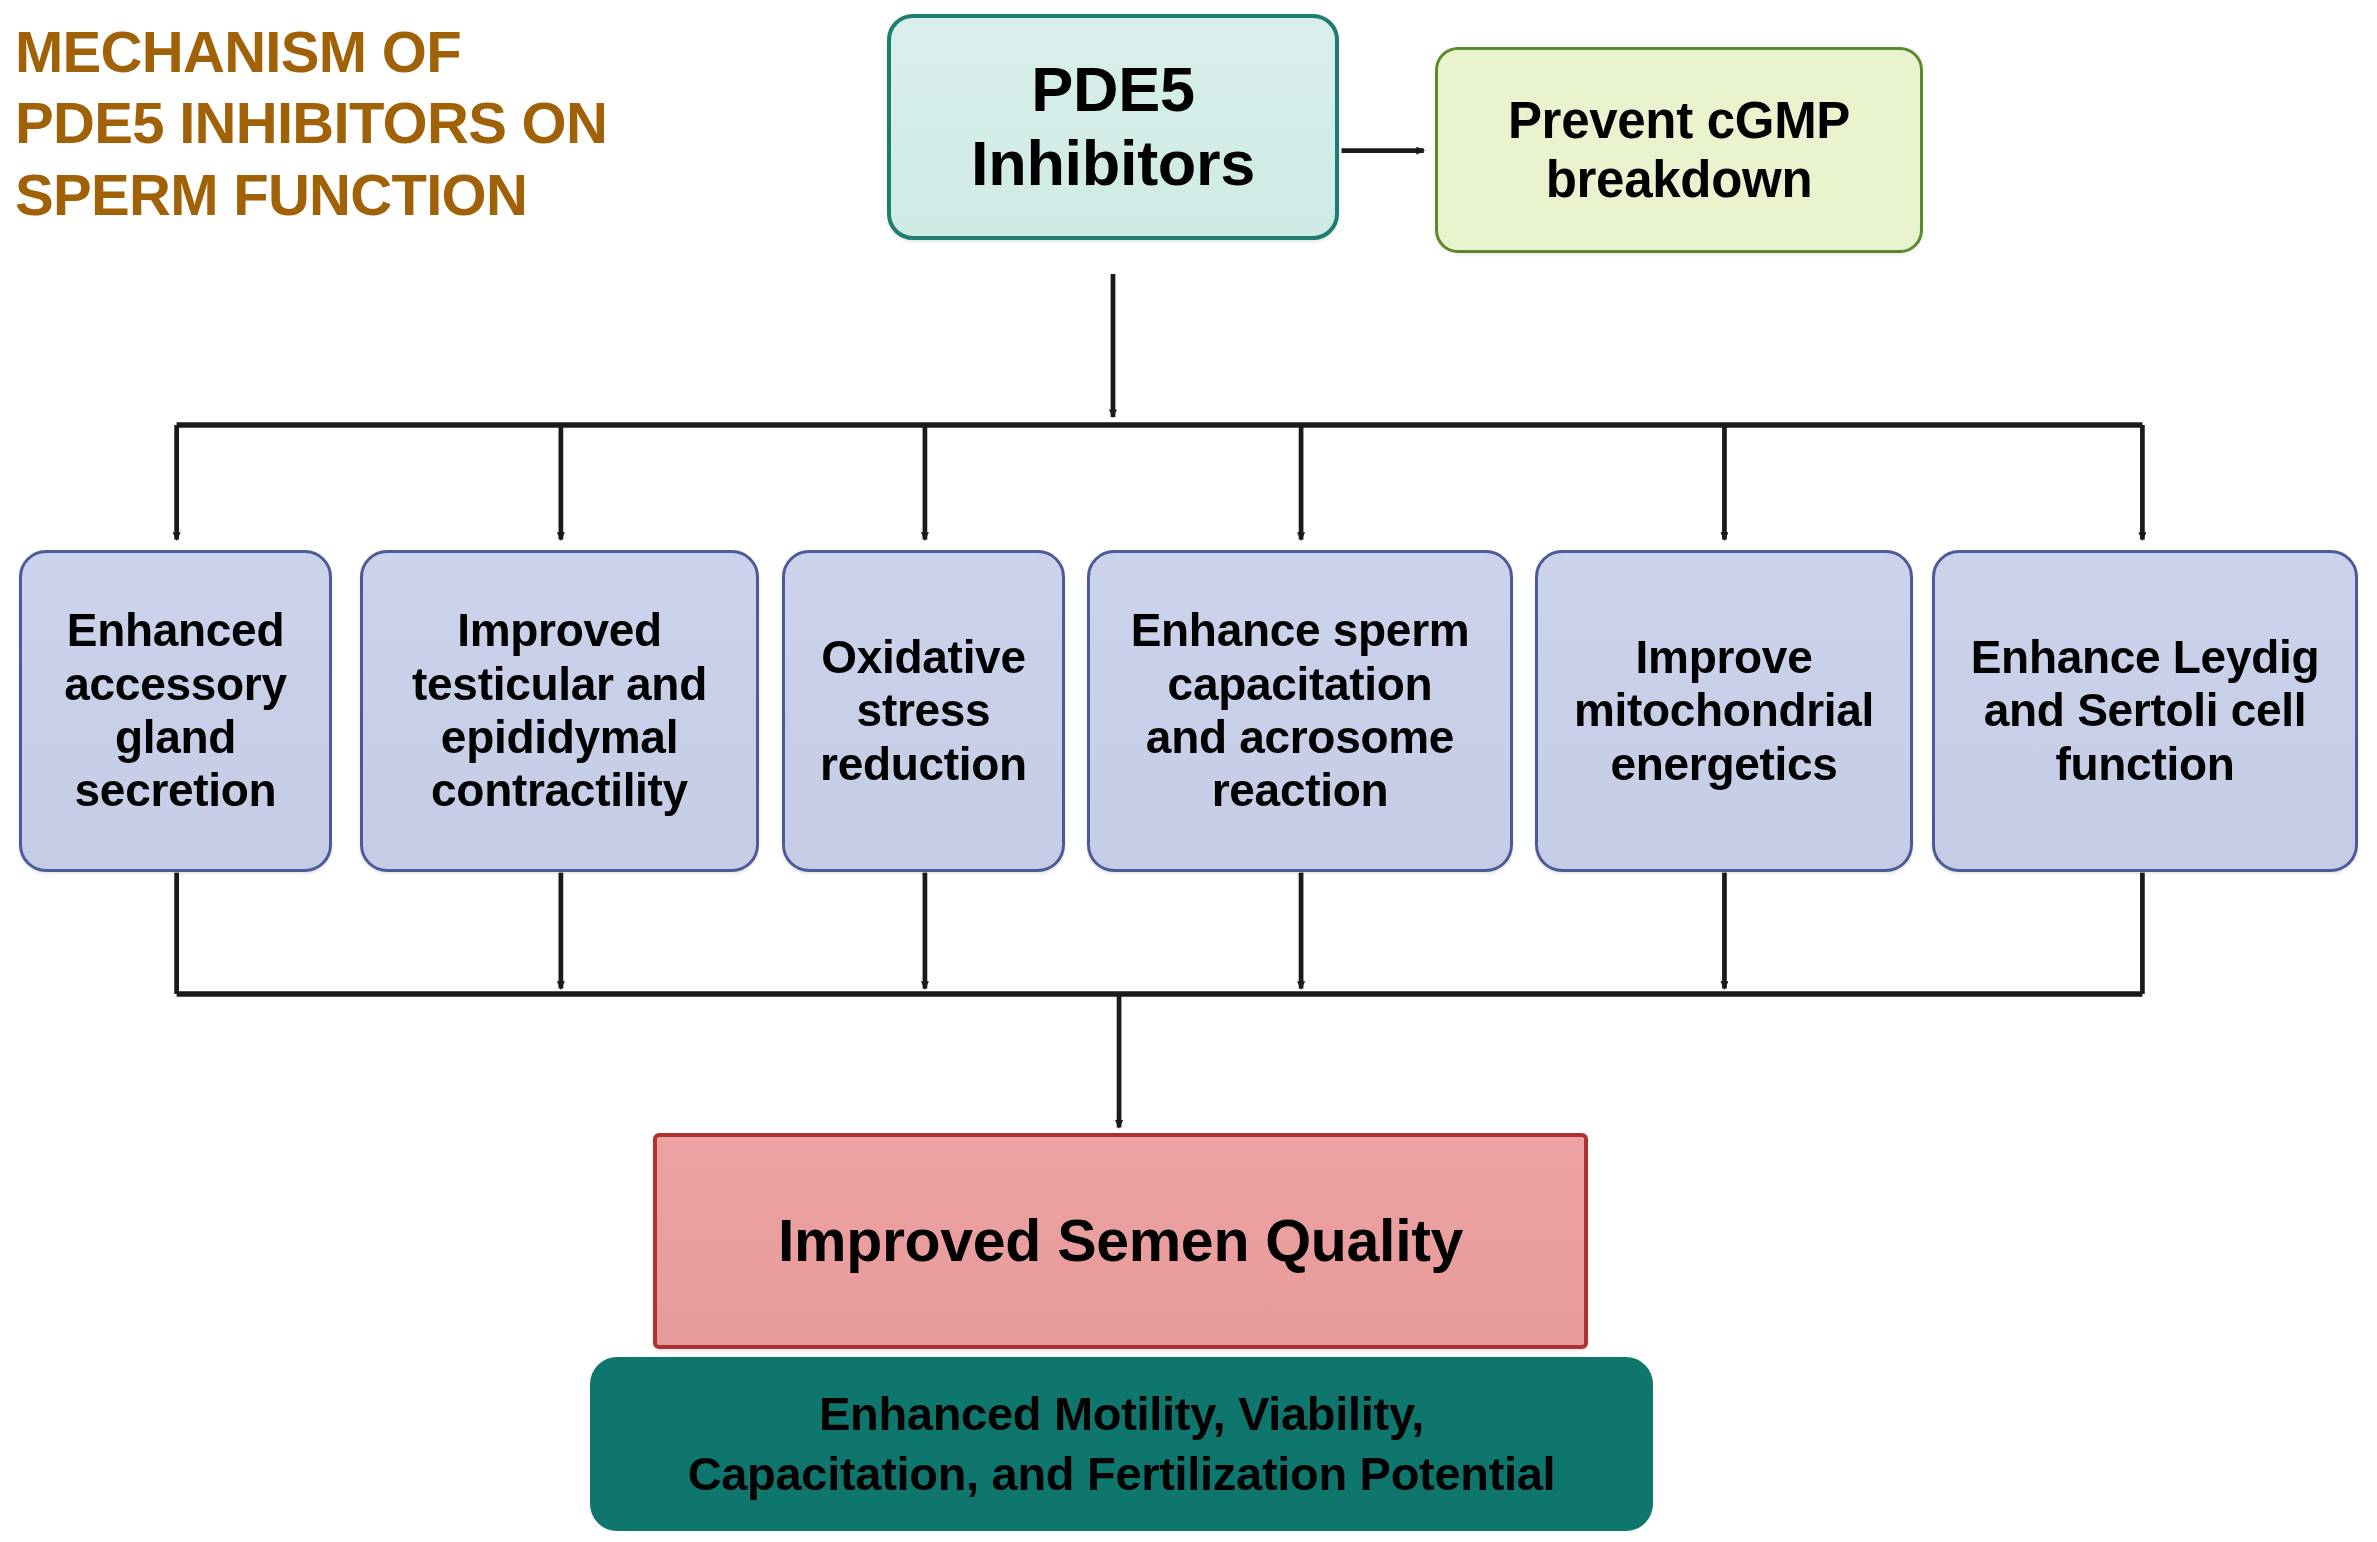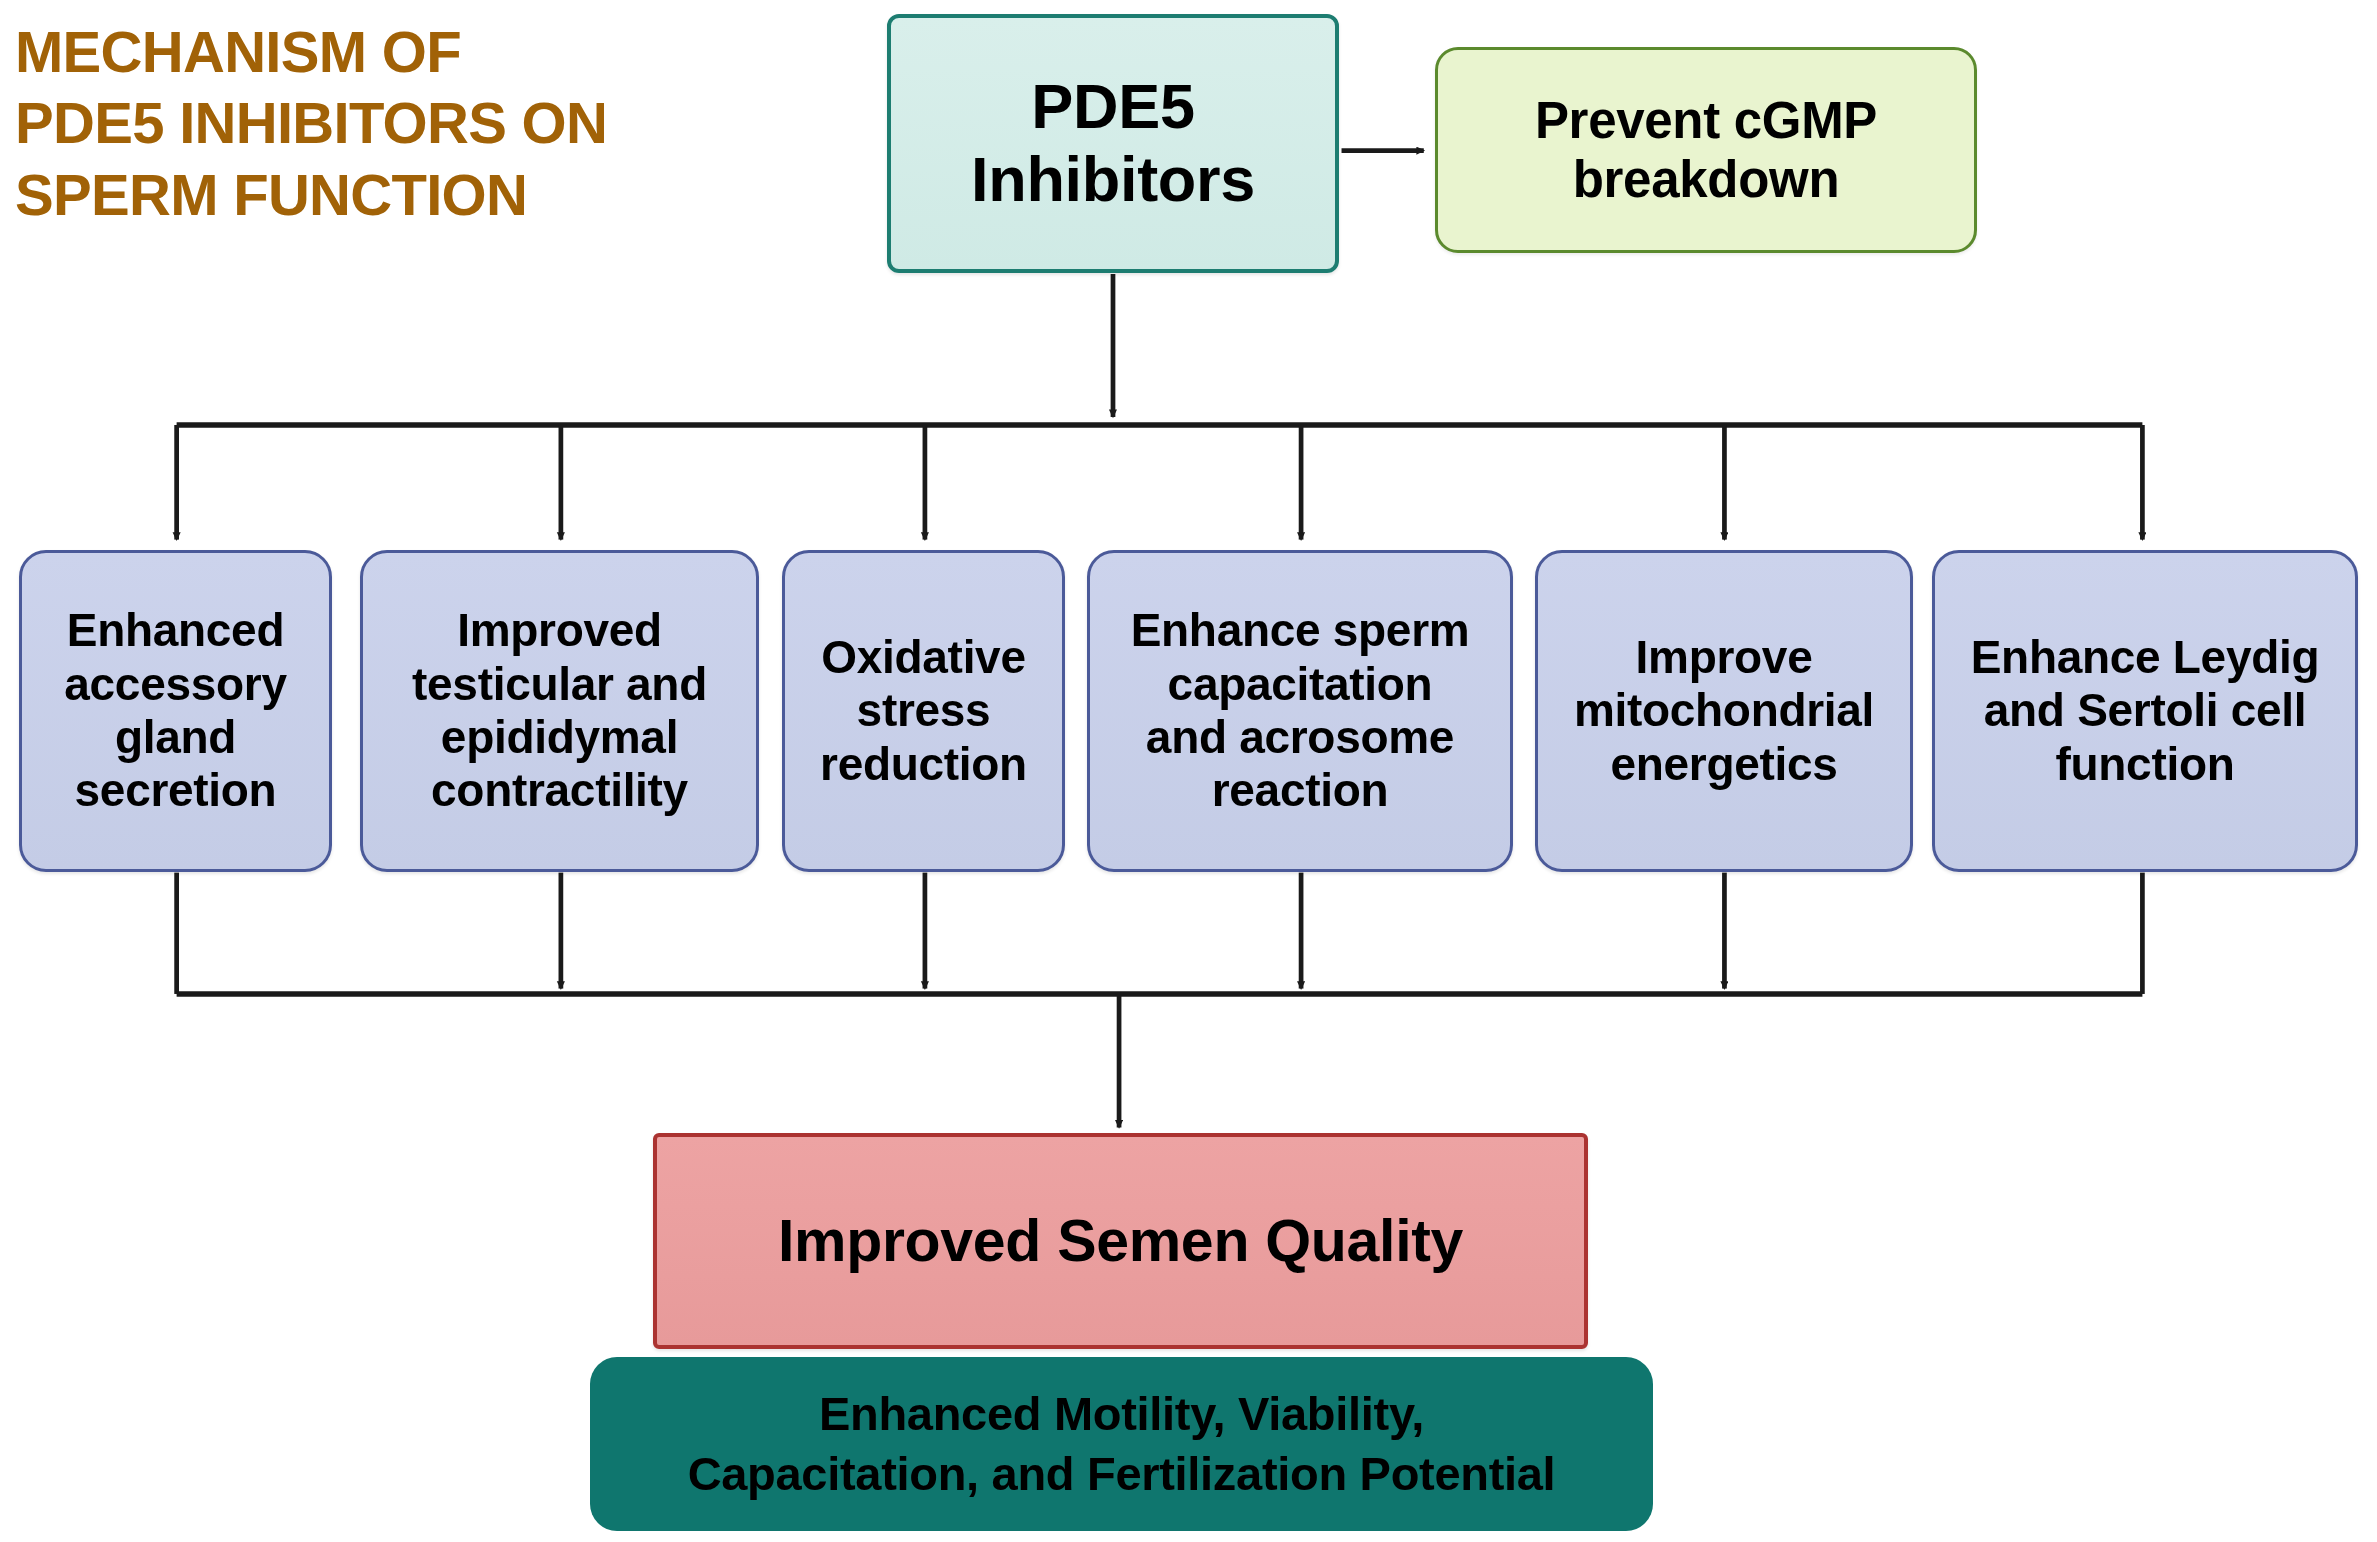--- a/index.html
+++ b/index.html
@@ -52,33 +52,33 @@
     letter-spacing: -0.7px;
     text-align: left;
     white-space: pre-line;
   }
 
   
   #node-pde5 {
     left: 887px;
     top: 13.5px;
     width: 452px;
-    height: 259px;
+    height: 226px;
     background: linear-gradient(180deg, #d9efeb 0%, #cfeae5 100%);
     border: 4px solid #1d7d71;
-    border-radius: 12px;
+    border-radius: 26px;
     font-size: 63px;
     white-space: pre-line;
     box-shadow: 0 2px 3.4px rgba(0,0,0,0.10);
   }
 
   #node-cgmp {
     left: 1435px;
     top: 47px;
-    width: 542px;
+    width: 488px;
     height: 206px;
     background: #e9f4cf;
     border: 3.4px solid #5b8a2d;
     border-radius: 23px;
     font-size: 51px;
     white-space: pre-line;
     box-shadow: 0 2px 3.4px rgba(0,0,0,0.08);
   }
 
   

